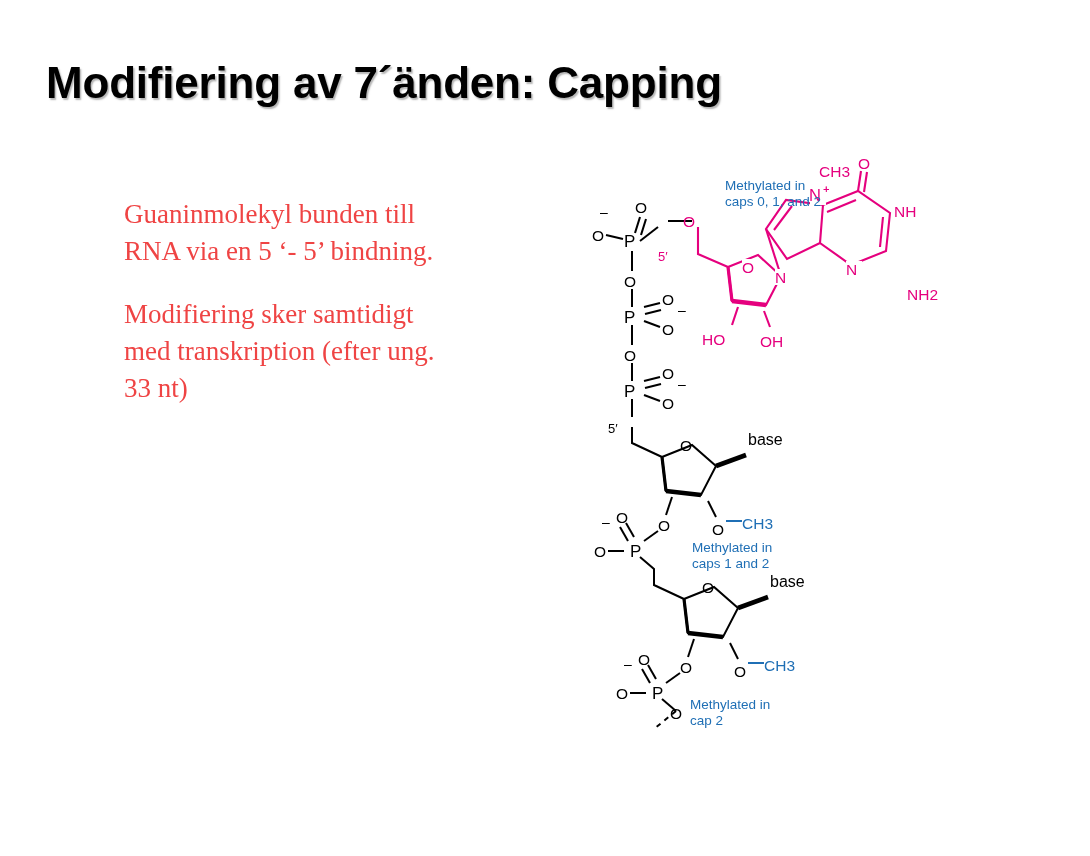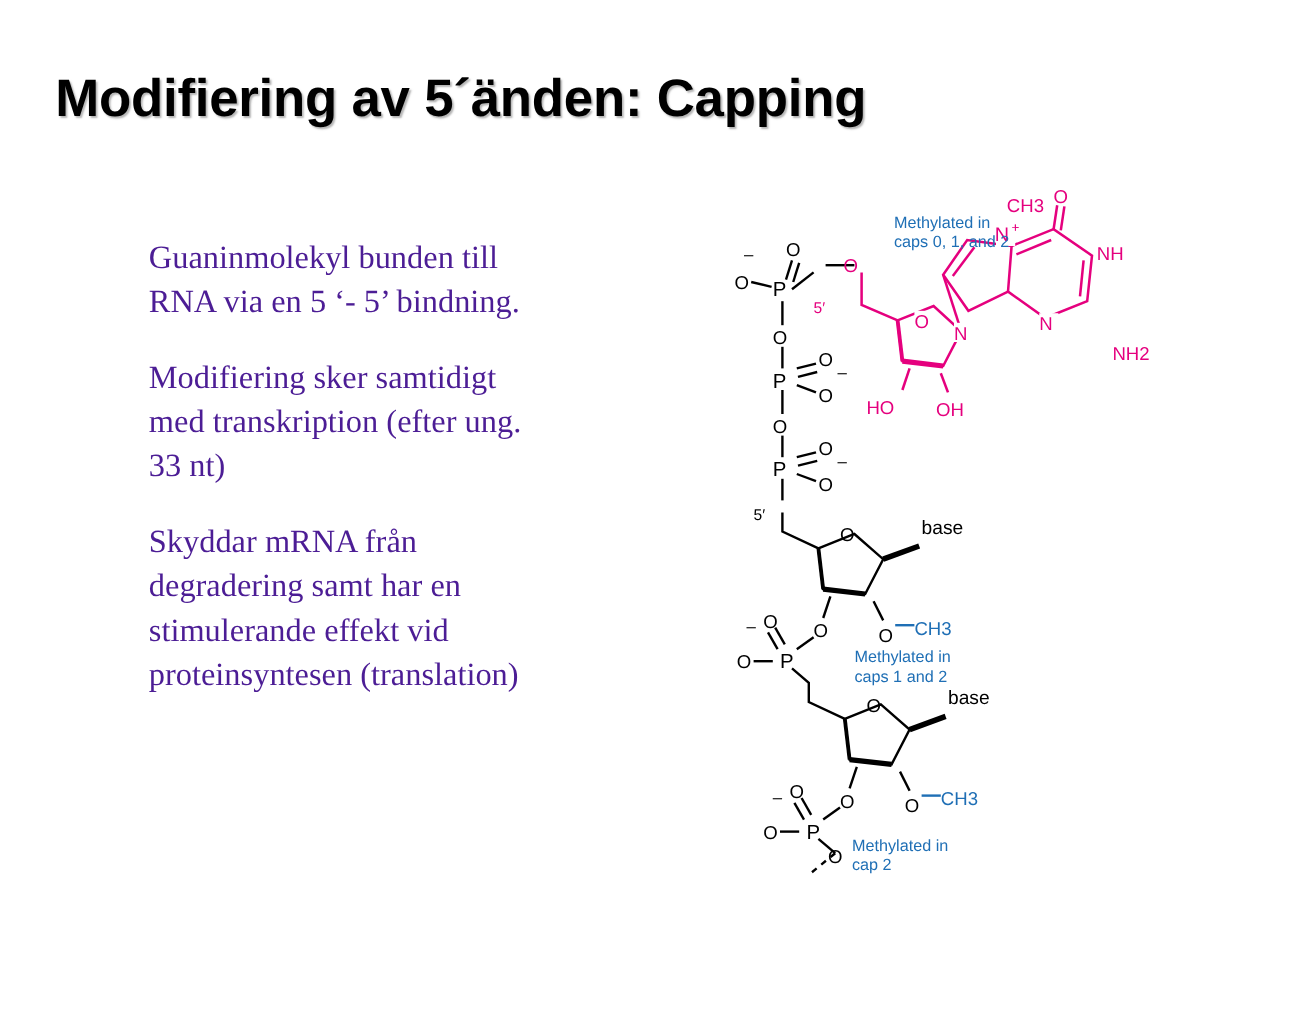--- a/index.html
+++ b/index.html
@@ -32,52 +32,51 @@
     white-space: nowrap;
   }
   .body-text {
     position: absolute;
     left: 124px;
     top: 196px;
     width: 340px;
     font-family: "Liberation Serif", serif;
     font-size: 27px;
     line-height: 37px;
-    color: #4c1d95;
+    color: #ef4444;
   }
   .para {
     margin: 0 0 26px 0;
   }
   .para:last-child { margin-bottom: 0; }
 
   .figure {
     position: absolute;
-    left: 600px;
+    left: 580px;
     top: 155px;
     width: 470px;
     height: 620px;
   }
   .figure svg {
     display: block;
   }
   .fig-label {
     font-family: "Liberation Sans", sans-serif;
   }
 </style>
 </head>
 <body>
 
 <div class="slide">
 
-  <div class="slide-title">Modifiering av 5´änden: Capping</div>
+  <div class="slide-title">Modifiering av 7´änden: Capping</div>
 
   <div class="body-text">
     <p class="para">Guaninmolekyl bunden till RNA via en 5 ‘- 5’ bindning.</p>
     <p class="para">Modifiering sker samtidigt med transkription (efter ung. 33 nt)</p>
-    <p class="para">Skyddar mRNA från degradering samt har en stimulerande effekt vid proteinsyntesen (translation)</p>
   </div>
 
   <div class="figure">
     <svg width="470" height="620" viewBox="0 0 470 620" xmlns="http://www.w3.org/2000/svg">
 
       <g stroke="#e5007e" fill="none" stroke-width="2.1">
 
         <path d="M243 50 L278 36 L310 58 L306 96 L271 110 L240 88 Z"></path>
 
         <path d="M247 57 L276 45"></path>

